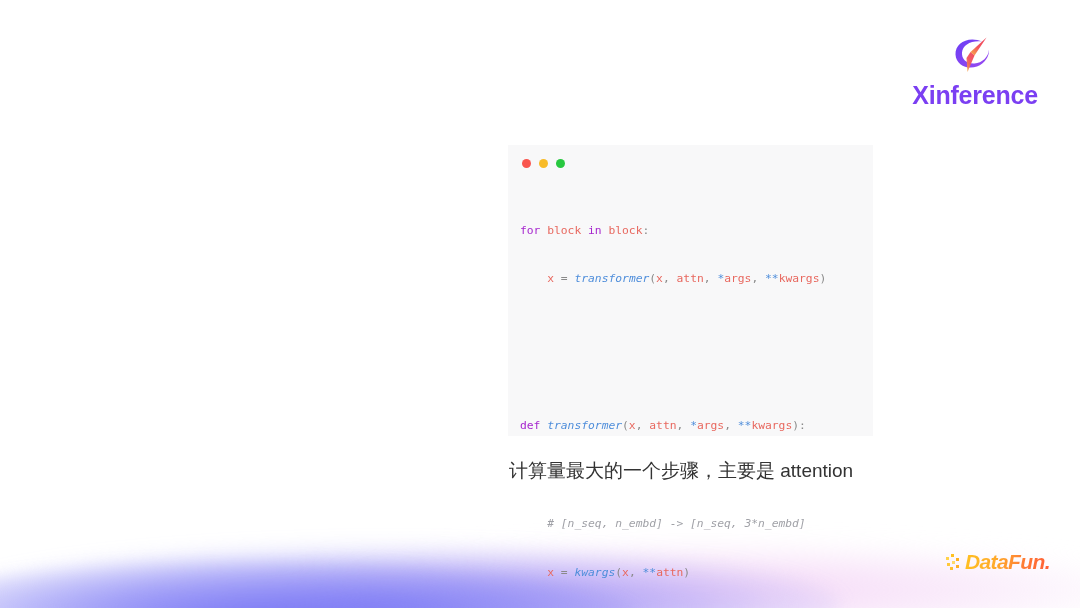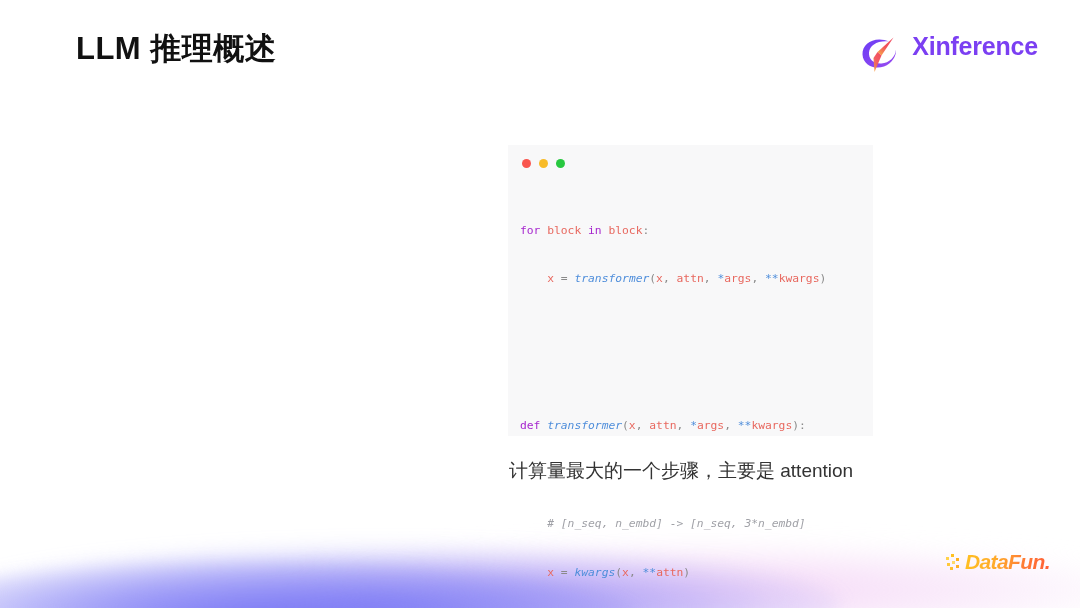--- a/index.html
+++ b/index.html
@@ -80,21 +80,23 @@
     color: #111111;
     letter-spacing: 0.5px;
     white-space: nowrap;
   }
 
   .brand-logo {
     position: absolute;
     right: 42px;
     top: 34px;
     display: flex;
+    align-items: center;
     gap: 7px;
+    flex-direction: column;
   }
   .brand-mark {
     width: 46px;
     height: 42px;
     display: block;
   }
   .brand-text {
     font-size: 25px;
     font-weight: bold;
     color: #7b3ff2;
@@ -211,21 +213,20 @@
 <body>
 
 <div id="slide">
 
   <div class="wave-wrap">
     <div class="wave-b"></div>
     <div class="wave-a"></div>
     <div class="wave-c"></div>
   </div>
 
-  <div class="slide-title">LLM 推理概述</div>
 
   <div class="brand-logo">
     <svg class="brand-mark" viewBox="0 0 46 42">
       <defs>
         <linearGradient id="gswoosh" x1="0" y1="0" x2="1" y2="1">
           <stop offset="0%" stop-color="#6a3df5"></stop>
           <stop offset="100%" stop-color="#9b4bf0"></stop>
         </linearGradient>
         <linearGradient id="gcomet" x1="0.2" y1="1" x2="0.9" y2="0">
           <stop offset="0%" stop-color="#f6a04a"></stop>

